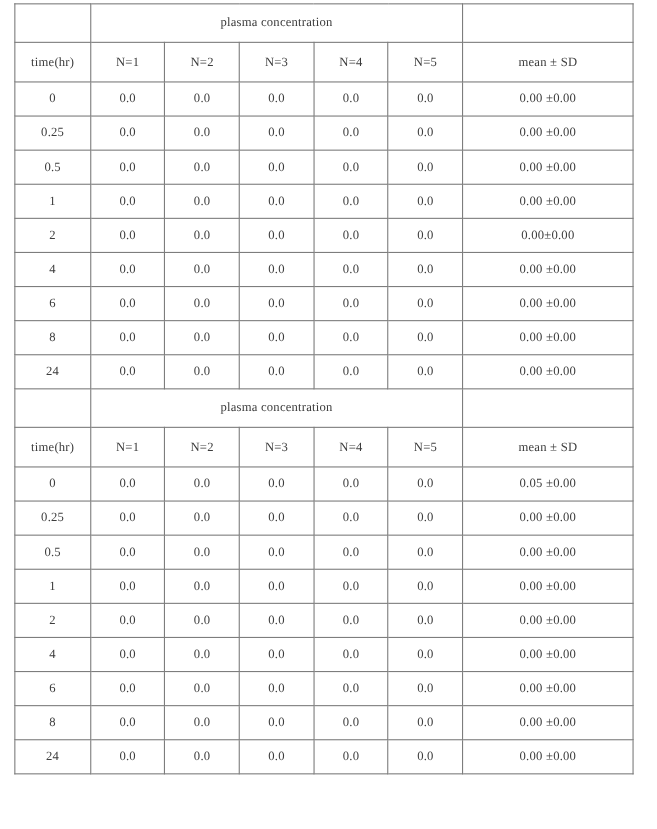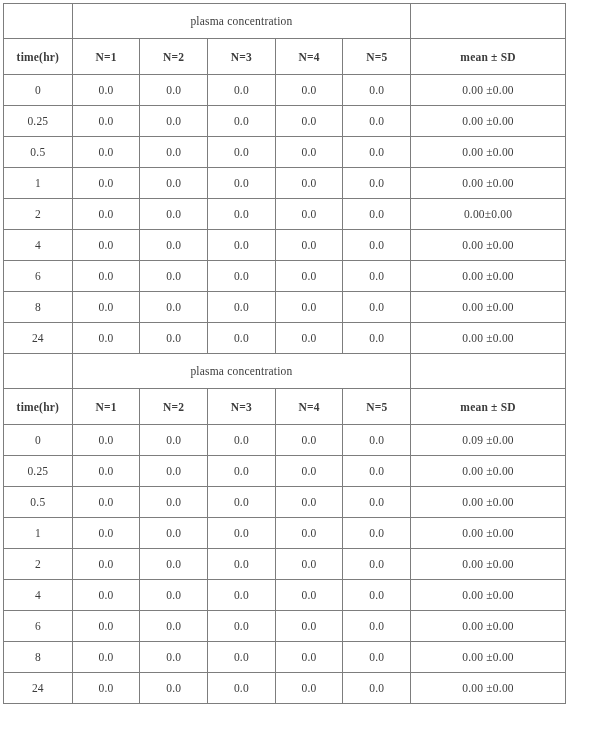--- a/index.html
+++ b/index.html
@@ -19,21 +19,21 @@
     position: relative;
     width: 597px;
     height: 754px;
     background: #ffffff;
     box-sizing: border-box;
   }
 
   table.pk-table {
     border-collapse: collapse;
     width: 563px;
-    margin: 3px 0 0 3px;
+    margin: 3px 0 0 13px;
     table-layout: fixed;
   }
 
   table.pk-table td {
     border: 1px solid #7d7d7d;
     text-align: center;
     vertical-align: middle;
     font-size: 11.5px;
     color: #3c3c3c;
     letter-spacing: 0.2px;
@@ -41,21 +41,21 @@
     background: #ffffff;
   }
 
   
   col.c-time  { width: 67px; }
   col.c-n     { width: 66px; }
   col.c-mean  { width: 151px; }
 
   
   tr.band-row td   { height: 34px; }
-  tr.header-row td { height: 35px; font-weight: bold; }
+  tr.header-row td { height: 35px; }
   tr.data-row td   { height: 30px; }
 
   
   td.tint-green { background: #e2ecd8; }
   td.tint-blue  { background: #dce3f0; }
   td.plain      { background: #ffffff; }
 
   .band-label {
     font-size: 11.5px;
     letter-spacing: 0.3px;
@@ -185,21 +185,21 @@
           <td class="plain">N=5</td>
           <td class="plain">mean ± SD</td>
         </tr>
         <tr class="data-row">
           <td class="tint-blue">0</td>
           <td class="tint-blue">0.0</td>
           <td class="tint-blue">0.0</td>
           <td class="tint-blue">0.0</td>
           <td class="tint-blue">0.0</td>
           <td class="tint-blue">0.0</td>
-          <td class="plain">0.09 ±0.00</td>
+          <td class="plain">0.05 ±0.00</td>
         </tr>
         <tr class="data-row">
           <td class="tint-blue">0.25</td>
           <td class="tint-blue">0.0</td>
           <td class="tint-blue">0.0</td>
           <td class="tint-blue">0.0</td>
           <td class="tint-blue">0.0</td>
           <td class="tint-blue">0.0</td>
           <td class="plain">0.00 ±0.00</td>
         </tr>

